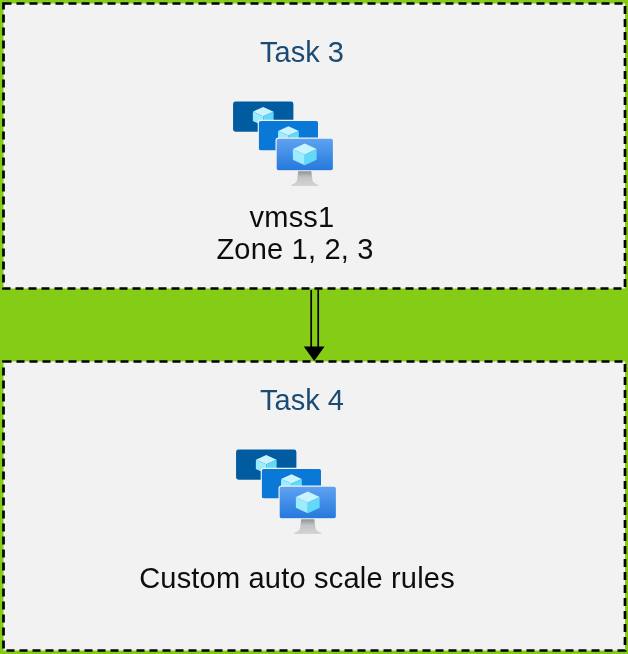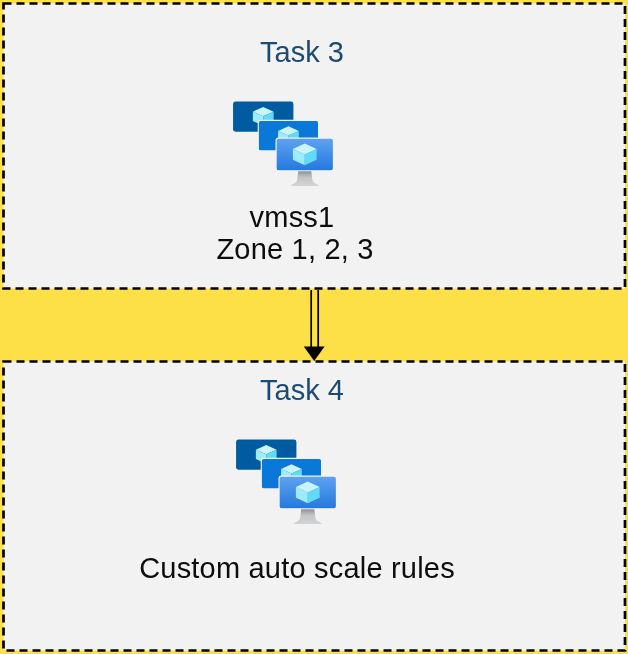--- a/index.html
+++ b/index.html
@@ -5,35 +5,35 @@
   html, body {
     margin: 0;
     padding: 0;
     background: #ffffff;
     font-family: "Liberation Sans", "DejaVu Sans", sans-serif;
   }
   .canvas {
     position: relative;
     width: 628px;
     height: 654px;
-    background: #fde047;
+    background: #84cc16;
     overflow: hidden;
   }
   .bg-layer {
     position: absolute;
     top: 0;
     left: 0;
   }
   .box-content {
     position: absolute;
     left: 2px;
     width: 624px;
   }
   #task3-content { top: 2px;   height: 287px; }
-  #task4-content { top: 340px; height: 292px; }
+  #task4-content { top: 350px; height: 292px; }
 
   .task-title {
     position: absolute;
     top: 33px;
     left: 0;
     width: 100%;
     text-align: center;
     font-size: 29px;
     line-height: 34px;
     color: #1b4a73;

